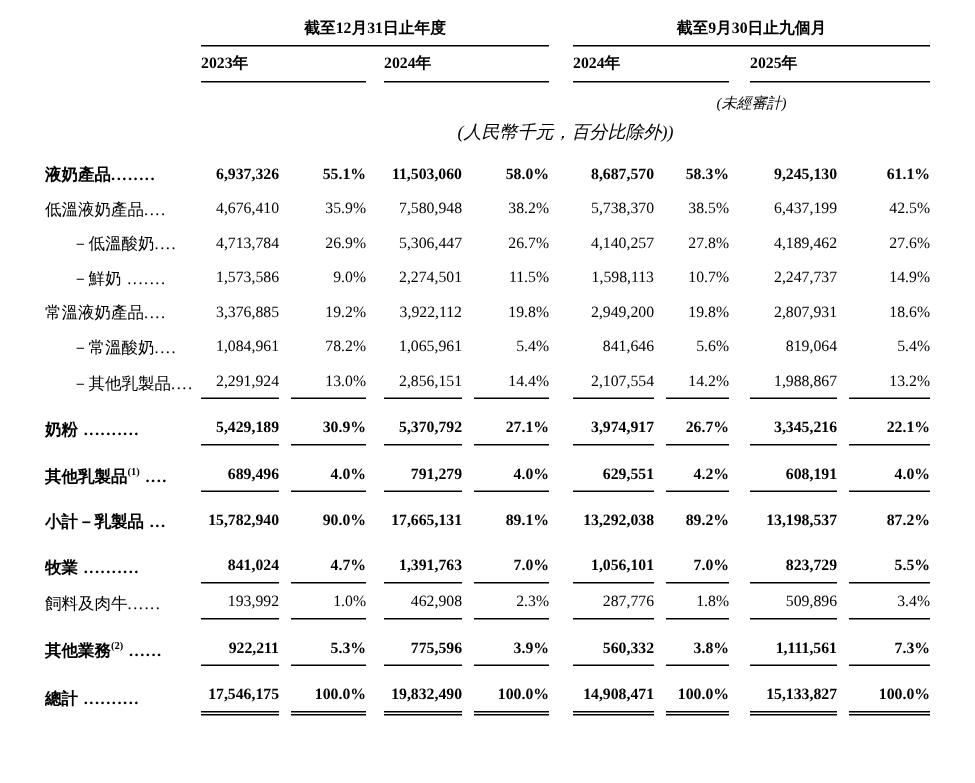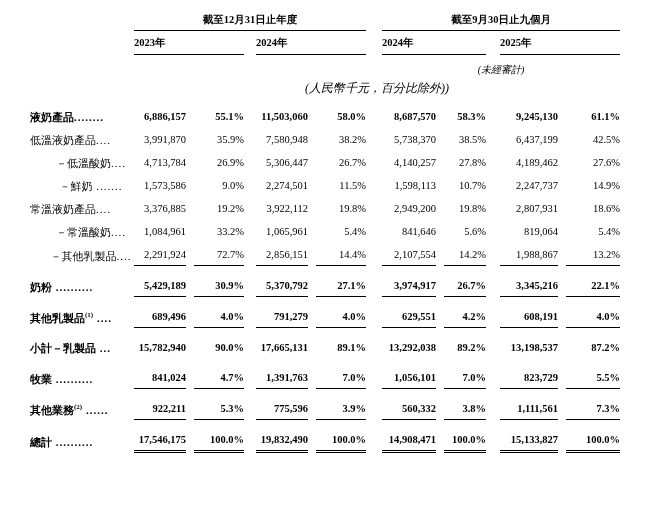--- a/index.html
+++ b/index.html
@@ -15,21 +15,21 @@
   thead td{line-height:12px;}
   .group-head{text-align:center;font-weight:bold;font-size:10.5px;padding:0 0 4px 0;border-bottom:1px solid #000;}
   .year-head{text-align:left;font-weight:bold;font-size:10.5px;padding:6px 0 5px 0;border-bottom:1px solid #000;}
   .unaudited{text-align:center;font-style:italic;font-size:10px;padding-top:9px;line-height:11px;margin-top:32px;}
   .note{text-align:center;font-style:italic;font-size:12px;padding:8px 0 10px 0;line-height:11px;}
   
   tbody td{padding-top:6px;padding-bottom:3px;}
   td.lbl{font-size:11px;text-align:left;overflow:hidden;}
   td.lbl .dots{letter-spacing:1px;}
   td.lbl sup{font-size:7px;line-height:0;}
-  td.ind{padding-left:18px;text-align:center;}
+  td.ind{padding-left:18px;}
   td.num{text-align:right;}
   tr.bold td{font-weight:bold;}
   tr.ul td.num{border-bottom:1px solid #000;}
   tr.ul2 td.num{border-bottom:3px double #000;}
   tr.sp td{padding-top:13px;}
   tr.sps td{padding-top:9px;}
   td.gap{border:none !important;}
 </style>
 </head>
 <body>
@@ -76,39 +76,39 @@
         <td colspan="7" class="unaudited">(未經審計)</td>
       </tr>
       <tr>
         <td class="gap"></td>
         <td colspan="15" class="note">(人民幣千元，百分比除外))</td>
       </tr>
     </thead>
     <tbody id="table-body">
         <tr class="bold">
           <td class="lbl"><span>液奶產品</span><span class="dots">........</span></td>
-          <td class="num">6,886,157</td>
+          <td class="num">6,937,326</td>
           <td class="gap"></td>
           <td class="num">55.1%</td>
           <td class="gap"></td>
           <td class="num">11,503,060</td>
           <td class="gap"></td>
           <td class="num">58.0%</td>
           <td class="gap"></td>
           <td class="num">8,687,570</td>
           <td class="gap"></td>
           <td class="num">58.3%</td>
           <td class="gap"></td>
           <td class="num">9,245,130</td>
           <td class="gap"></td>
           <td class="num">61.1%</td>
         </tr>
         <tr class="">
           <td class="lbl"><span>低溫液奶產品</span><span class="dots">....</span></td>
-          <td class="num">3,991,870</td>
+          <td class="num">4,676,410</td>
           <td class="gap"></td>
           <td class="num">35.9%</td>
           <td class="gap"></td>
           <td class="num">7,580,948</td>
           <td class="gap"></td>
           <td class="num">38.2%</td>
           <td class="gap"></td>
           <td class="num">5,738,370</td>
           <td class="gap"></td>
           <td class="num">38.5%</td>
@@ -168,39 +168,39 @@
           <td class="num">19.8%</td>
           <td class="gap"></td>
           <td class="num">2,807,931</td>
           <td class="gap"></td>
           <td class="num">18.6%</td>
         </tr>
         <tr class="">
           <td class="lbl ind"><span>－常溫酸奶</span><span class="dots">....</span></td>
           <td class="num">1,084,961</td>
           <td class="gap"></td>
-          <td class="num">33.2%</td>
+          <td class="num">78.2%</td>
           <td class="gap"></td>
           <td class="num">1,065,961</td>
           <td class="gap"></td>
           <td class="num">5.4%</td>
           <td class="gap"></td>
           <td class="num">841,646</td>
           <td class="gap"></td>
           <td class="num">5.6%</td>
           <td class="gap"></td>
           <td class="num">819,064</td>
           <td class="gap"></td>
           <td class="num">5.4%</td>
         </tr>
         <tr class="ul">
           <td class="lbl ind"><span>－其他乳製品</span><span class="dots">....</span></td>
           <td class="num">2,291,924</td>
           <td class="gap"></td>
-          <td class="num">72.7%</td>
+          <td class="num">13.0%</td>
           <td class="gap"></td>
           <td class="num">2,856,151</td>
           <td class="gap"></td>
           <td class="num">14.4%</td>
           <td class="gap"></td>
           <td class="num">2,107,554</td>
           <td class="gap"></td>
           <td class="num">14.2%</td>
           <td class="gap"></td>
           <td class="num">1,988,867</td>
@@ -271,20 +271,38 @@
           <td class="gap"></td>
           <td class="num">7.0%</td>
           <td class="gap"></td>
           <td class="num">1,056,101</td>
           <td class="gap"></td>
           <td class="num">7.0%</td>
           <td class="gap"></td>
           <td class="num">823,729</td>
           <td class="gap"></td>
           <td class="num">5.5%</td>
+        </tr>
+        <tr class="ul">
+          <td class="lbl"><span>飼料及肉牛</span><span class="dots">......</span></td>
+          <td class="num">193,992</td>
+          <td class="gap"></td>
+          <td class="num">1.0%</td>
+          <td class="gap"></td>
+          <td class="num">462,908</td>
+          <td class="gap"></td>
+          <td class="num">2.3%</td>
+          <td class="gap"></td>
+          <td class="num">287,776</td>
+          <td class="gap"></td>
+          <td class="num">1.8%</td>
+          <td class="gap"></td>
+          <td class="num">509,896</td>
+          <td class="gap"></td>
+          <td class="num">3.4%</td>
         </tr>
         <tr class="bold ul sp">
           <td class="lbl"><span>其他業務</span><sup>(2)</sup><span class="dots"> ......</span></td>
           <td class="num">922,211</td>
           <td class="gap"></td>
           <td class="num">5.3%</td>
           <td class="gap"></td>
           <td class="num">775,596</td>
           <td class="gap"></td>
           <td class="num">3.9%</td>

